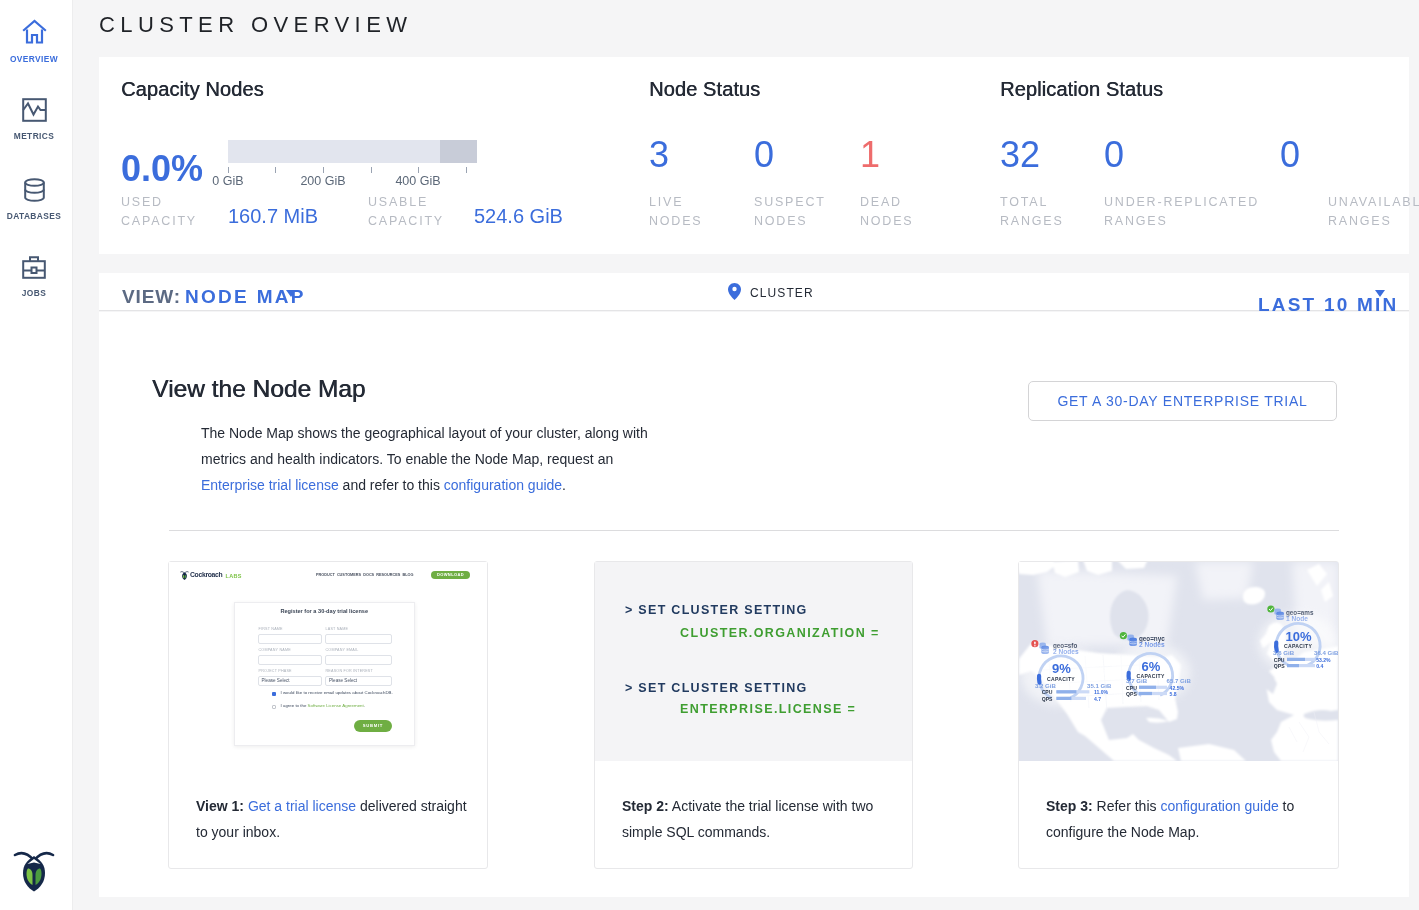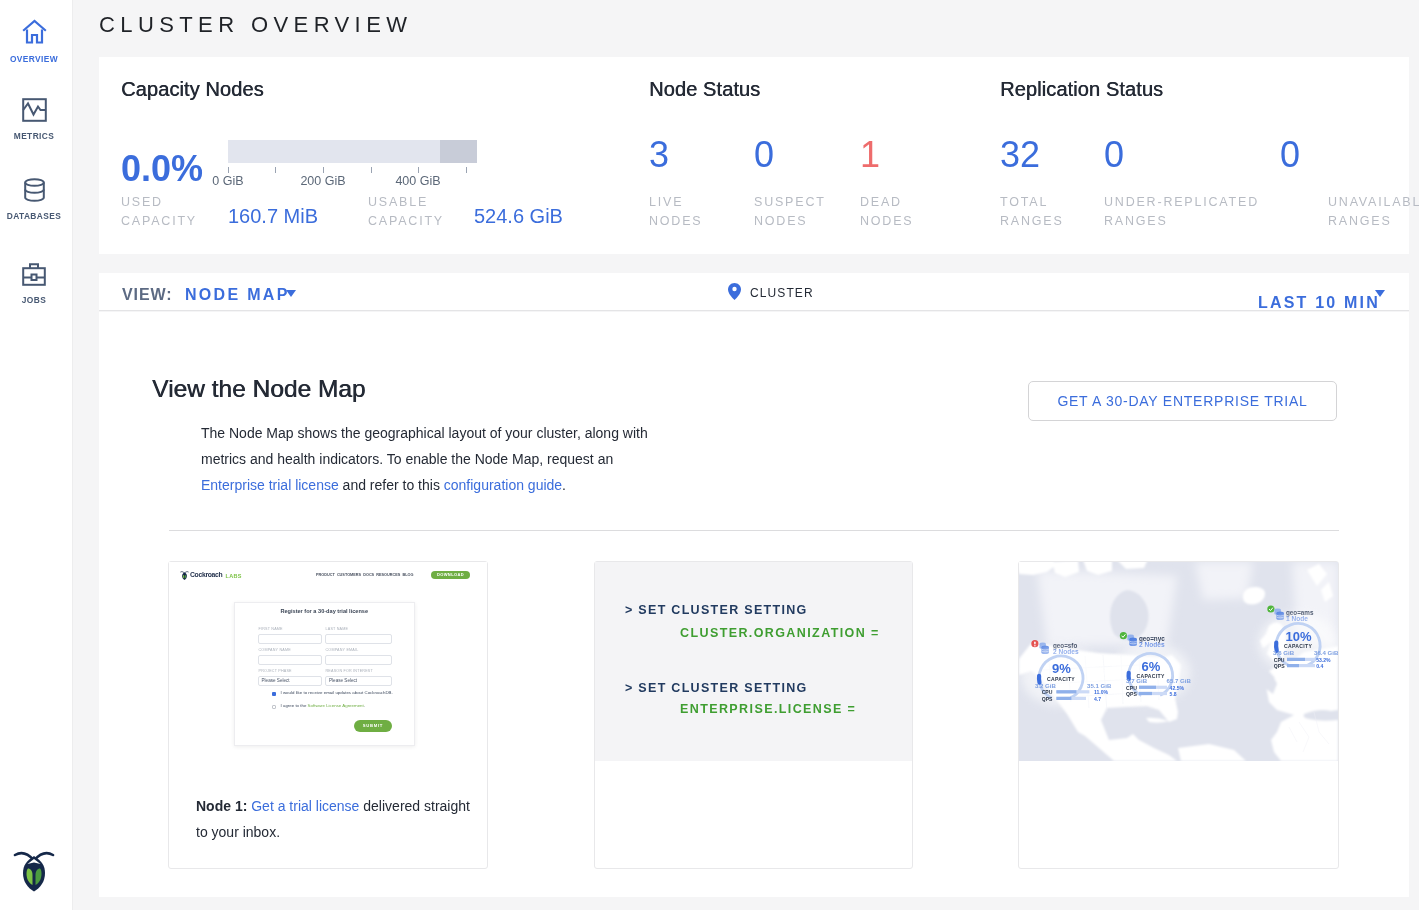--- a/index.html
+++ b/index.html
@@ -27,21 +27,21 @@
   .bignum.red { color:#ee6c6c; }
   .statlbl { position:absolute; font-size:12.5px; letter-spacing:1.8px; color:#b7bbc3; line-height:18.5px; }
   .midval { position:absolute; font-size:20px; color:#3b6ddc; }
 
   .capbar { position:absolute; left:129px; top:83px; width:249px; height:23px; background:#e2e5ee; }
   .capbar .dark { position:absolute; right:0; top:0; width:37px; height:23px; background:#c8ccd8; }
   .tick { position:absolute; top:110px; width:1px; height:6px; background:#9aa3b2; }
   .ticklbl { position:absolute; top:117px; font-size:12.5px; color:#5c6878; width:60px; text-align:center; }
 
   
-  .vb-label { position:absolute; font-size:16px; font-weight:bold; }
+  .vb-label { position:absolute; font-size:19px; font-weight:bold; }
   .caret { position:absolute; width:0; height:0; border-left:5.5px solid transparent; border-right:5.5px solid transparent; border-top:7px solid #3b6ddc; }
 
   
   .h2 { position:absolute; left:152px; top:375px; font-size:24.5px; font-weight:normal; letter-spacing:0px; color:#242a35; text-shadow:0.6px 0 0 #242a35; }
   .para { position:absolute; left:169px; top:420px; width:560px; font-size:14px; line-height:26.2px; color:#242a35;margin-left:32px; }
   a.blue, .blue { color:#3b6ddc; text-decoration:none; }
   .trialbtn { position:absolute; left:1028px; top:381px; width:309px; height:40px; border:1px solid #d4d4d6; border-radius:5px; color:#3b6ddc; font-size:14px; letter-spacing:0.75px; text-align:center; line-height:38px; background:#fff; }
   .divider { position:absolute; left:169px; top:530px; width:1170px; height:1px; background:#dcdcde; }
 
   .card { position:absolute; top:561px; height:308px; background:#fff; border:1px solid #e8e8ea; border-radius:3px; }
@@ -81,21 +81,21 @@
     <div class="navlbl">METRICS</div>
   </div>
   <div class="navitem" style="top:178px;">
     <svg width="21" height="24" viewBox="0 0 21 24" fill="none" stroke="#475872" stroke-width="2">
       <ellipse cx="10.5" cy="4.5" rx="9.3" ry="3.3"></ellipse>
       <path d="M1.2 4.5 V19.5 C1.2 21.3 5.4 22.8 10.5 22.8 C15.6 22.8 19.8 21.3 19.8 19.5 V4.5"></path>
       <path d="M1.2 11.5 C1.2 13.3 5.4 14.8 10.5 14.8 C15.6 14.8 19.8 13.3 19.8 11.5"></path>
     </svg>
     <div class="navlbl">DATABASES</div>
   </div>
-  <div class="navitem" style="top:262px;">
+  <div class="navitem" style="top:255px;">
     <svg width="24" height="24" viewBox="0 0 24 24" fill="none" stroke="#475872" stroke-width="2">
       <rect x="1.2" y="6.2" width="21.6" height="16.6"></rect>
       <path d="M8 6 V2.2 H16 V6"></path>
       <path d="M1.2 15.5 H9.5 M14.5 15.5 H22.8"></path>
       <rect x="9.5" y="12.5" width="5" height="5.5"></rect>
     </svg>
     <div class="navlbl">JOBS</div>
   </div>
   <svg style="position:absolute; left:13px; top:849px;" width="42" height="44" viewBox="0 0 42 44">
     <path d="M2 6 C8 2.5, 14 3.5, 20.5 11" fill="none" stroke="#152849" stroke-width="2.6" stroke-linecap="round"></path>
@@ -195,30 +195,31 @@
       <div class="flabel" style="left:91px; top:66.5px;">REASON FOR INTEREST</div>
       <div class="fbox" style="left:23px; top:73px; width:64px;"><span class="ph">Please Select</span></div>
       <div class="fbox" style="left:90.5px; top:73px; width:67px;"><span class="ph">Please Select</span></div>
       <div style="position:absolute; left:37px; top:89px; width:4.5px; height:4.5px; background:#3b6ddc; border-radius:1px;"></div>
       <div style="position:absolute; left:46px; top:87.5px; font-size:4.4px; color:#3e4a5e; white-space:nowrap;">I would like to receive email updates about CockroachDB.</div>
       <div style="position:absolute; left:37px; top:102px; width:4.5px; height:4.5px; background:#fff; border:0.5px solid #c2c6cc; border-radius:1px;"></div>
       <div style="position:absolute; left:46px; top:100.5px; font-size:4.4px; color:#3e4a5e; white-space:nowrap;">I agree to the <span style="color:#6fae43;">Software License Agreement</span>.</div>
       <div style="position:absolute; left:119.5px; top:117px; width:38px; height:12px; background:#6fae43; border-radius:6px; color:#fff; font-size:4.2px; font-weight:bold; text-align:center; line-height:12px; letter-spacing:0.7px;">SUBMIT</div>
     </div>
   </div>
-  <div class="steptext"><b>Node 1:</b> <span class="blue">Get a trial license</span> delivered straight<br>to your inbox.</div>
+  <div class="steptext"><b>View 1:</b> <span class="blue">Get a trial license</span> delivered straight<br>to your inbox.</div>
 </div>
 
 <div class="card card2">
   <div class="codeblock">
     <div class="codeline navy" style="left:30px; top:41px;">&gt; SET CLUSTER SETTING</div>
     <div class="codeline green" style="left:85px; top:64px;">CLUSTER.ORGANIZATION =</div>
     <div class="codeline navy" style="left:30px; top:119px;">&gt; SET CLUSTER SETTING</div>
     <div class="codeline green" style="left:85px; top:140px;">ENTERPRISE.LICENSE =</div>
   </div>
+  <div class="steptext"><b>Step 2:</b> Activate the trial license with two<br>simple SQL commands.</div>
 </div>
 
 <div class="card card3">
   <div class="mapwrap">
   <svg width="319" height="199" viewBox="0 0 319 199">
     <defs>
       <filter id="b1" x="-20%" y="-20%" width="140%" height="140%">
             <feGaussianBlur stdDeviation="1.1"></feGaussianBlur>
           </filter>
       <filter id="b4" x="-40%" y="-40%" width="180%" height="180%">
@@ -333,13 +334,14 @@
       <rect x="268" y="95.8" width="28" height="3.2" fill="#ccdaf6"></rect>
           <rect x="268" y="95.8" width="18" height="3.2" fill="#8fb0ea"></rect>
       <text x="297.2" y="99.6" font-size="5.1" font-weight="bold" fill="#3b6ddc">53.2%</text>
       <text x="254.8" y="105.8" font-size="5.1" font-weight="bold" fill="#2b3649">QPS</text>
       <rect x="268" y="102" width="28" height="3.2" fill="#ccdaf6"></rect>
           <rect x="268" y="102" width="12" height="3.2" fill="#8fb0ea"></rect>
       <text x="297.2" y="105.8" font-size="5.1" font-weight="bold" fill="#3b6ddc">0.4</text>
     </g>
   </svg>
   </div>
+  <div class="steptext"><b>Step 3:</b> Refer this <span class="blue">configuration guide</span> to<br>configure the Node Map.</div>
 </div>
 
 </body></html>

